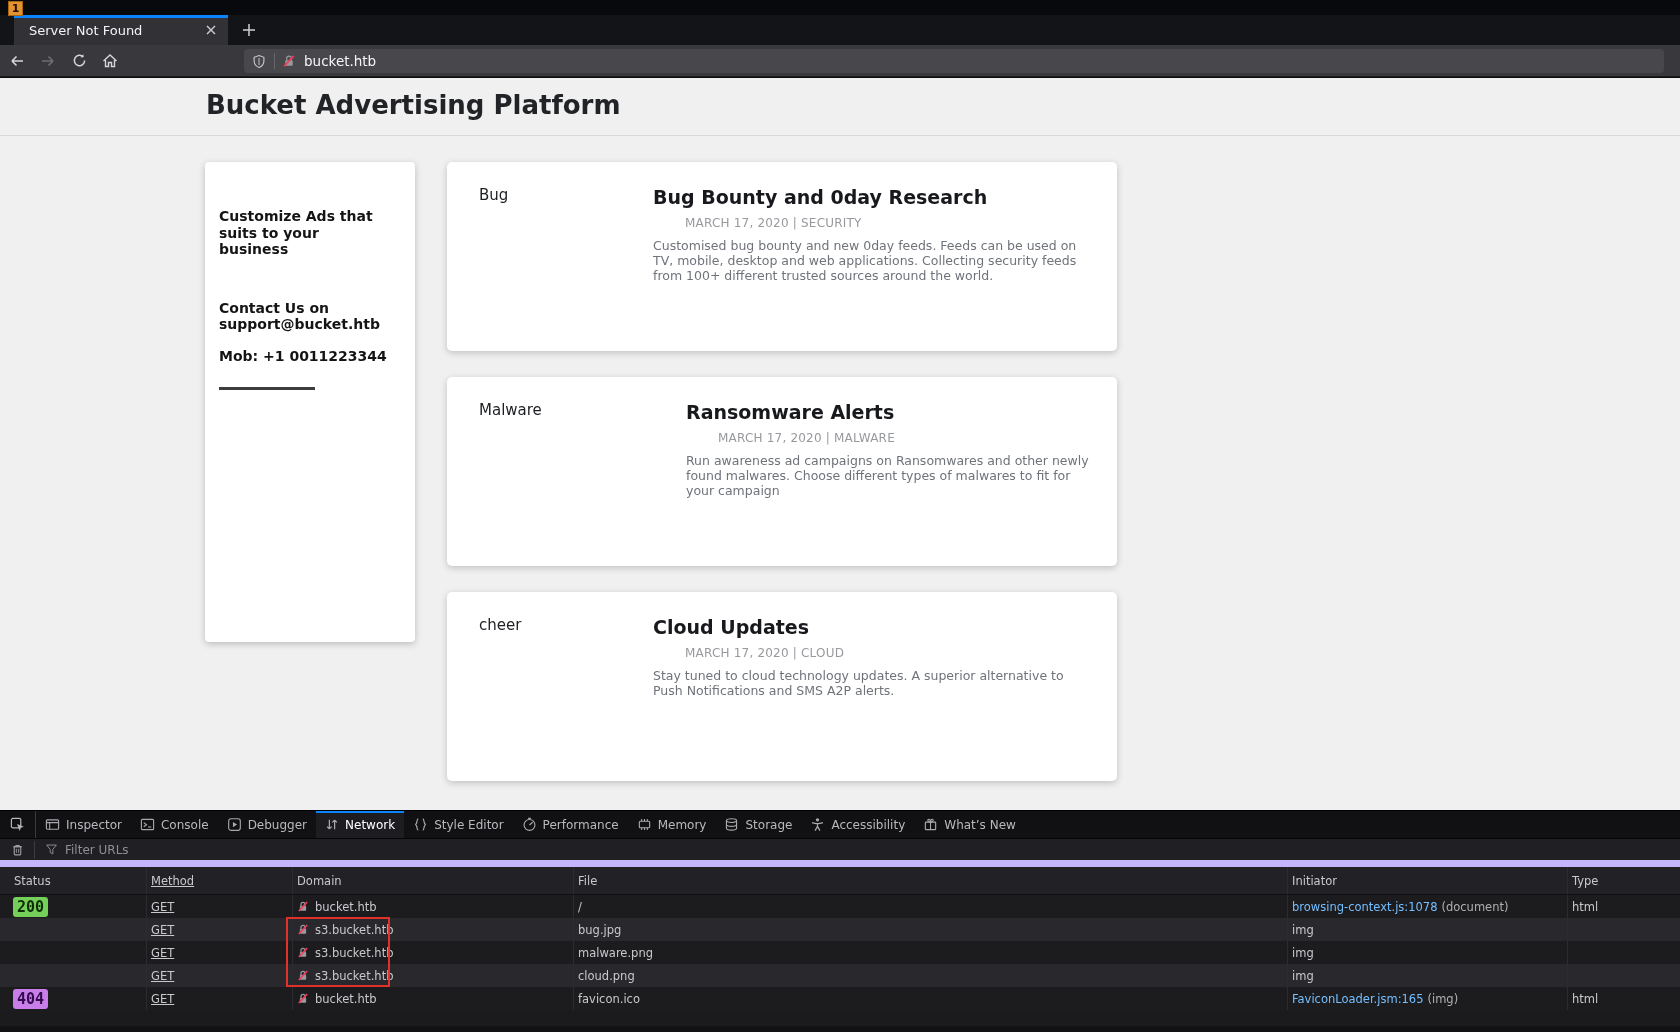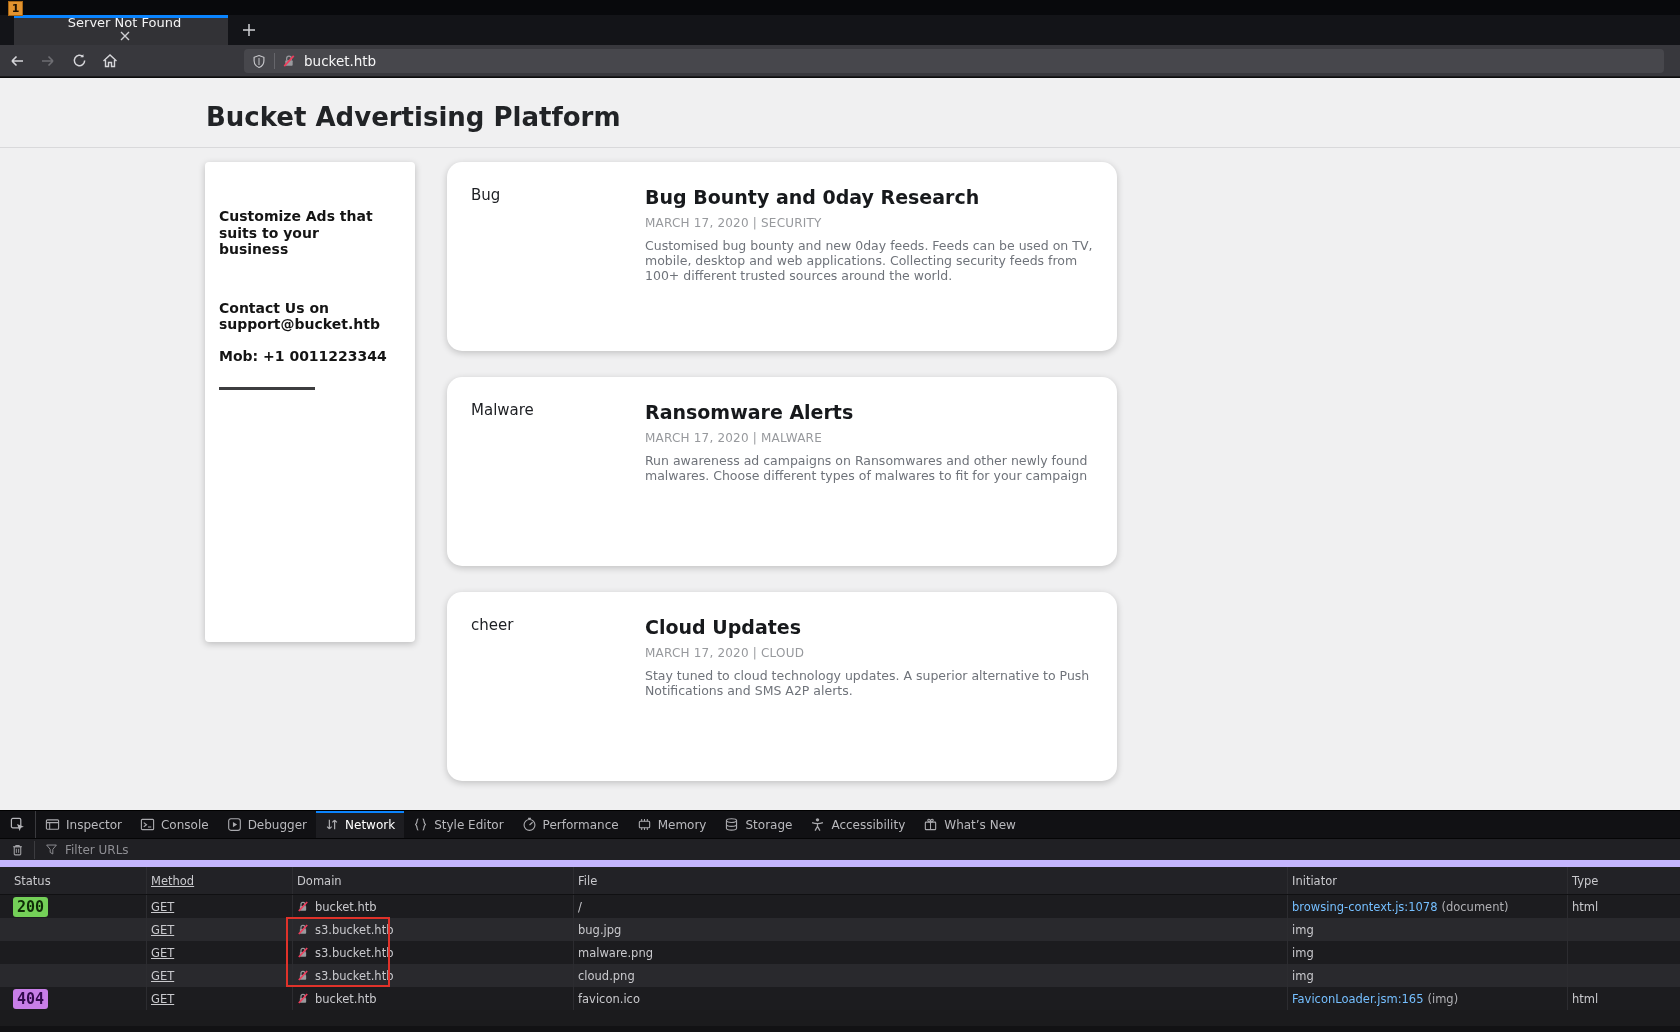--- a/index.html
+++ b/index.html
@@ -7,58 +7,58 @@
               font-family:"DejaVu Sans", sans-serif; }
   #app { position:relative; width:1680px; height:1032px; }
 
   
   #topstrip { position:absolute; left:0; top:0; width:1680px; height:15px; background:#08090c; }
   #ws-badge { position:absolute; left:8px; top:1px; width:15px; height:15px; background:#e2932f;
               border:1px solid #a86614; color:#201100; font-size:11px; font-weight:bold;
               display:flex; align-items:center; justify-content:center; z-index:5; }
   #tabbar { position:absolute; left:0; top:15px; width:1680px; height:30px; background:#131418; }
   .tab { position:absolute; left:14px; top:0; width:214px; height:30px; background:#323236;
-         display:flex; align-items:center; padding:0 8px 0 15px;flex-direction:column; }
+         display:flex; align-items:center; padding:0 8px 0 15px; }
   .tab::before { content:""; position:absolute; left:0; top:0; width:100%; height:3px; background:#0a84ff; }
   .tab-title { color:#f4f4f5; font-size:13px; flex:1; white-space:nowrap; overflow:hidden; }
   .tab-close { width:18px; height:18px; display:flex; align-items:center; justify-content:center; color:#cfcfd3; }
   .newtab { position:absolute; left:234px; top:0; width:30px; height:30px; display:flex;
             align-items:center; justify-content:center; color:#cfcfd3; }
 
   
   #navbar { position:absolute; left:0; top:45px; width:1680px; height:32px; background:#38383d;
             border-bottom:1px solid #1b1b1d; display:flex; align-items:center; }
   .navbtn { width:28px; height:26px; margin-left:3px; display:flex; align-items:center;
             justify-content:center; color:#d6d6da; border-radius:3px; }
   .navbtn.disabled { color:#6e6e73; }
   #urlbar { position:absolute; left:244px; top:4px; width:1420px; height:24px; background:#47474c;
             border-radius:4px; display:flex; align-items:center; padding:0 8px; }
   .url-divider { width:1px; height:16px; background:#66666b; margin:0 7px 0 8px; }
   #url-text { color:#f6f6f7; font-size:13.5px; margin-left:8px; }
 
   
   #page { position:absolute; left:0; top:78px; width:1680px; height:732px; background:#f0f0f1; }
   #page-header { position:absolute; left:0; top:0; width:1680px; height:58px;
-                 border-bottom:1px solid #d9d9db;margin-top:12px; }
+                 border-bottom:1px solid #d9d9db; }
   #page-title { position:absolute; left:206px; top:12px; font-size:26px; font-weight:bold; color:#212326; }
 
   #sidebar-card { position:absolute; left:205px; top:84px; width:210px; height:480px; background:#ffffff;
                   border-radius:4px; box-shadow:0 2px 7px rgba(0,0,0,.22); padding:46px 14px 0 14px; }
   .side-p { font-size:14px; font-weight:bold; color:#141414; line-height:1.18; width:172px; }
   #side-p1 { margin-bottom:42px; }
   #side-p2 { margin-bottom:15px; }
   #side-hr { width:96px; height:3px; background:#3d3d3f; margin-top:23px; }
 
   #cards { position:absolute; left:447px; top:84px; width:670px; }
-  .card { position:absolute; left:0; width:670px; height:189px; background:#ffffff; border-radius:15px;
-          box-shadow:0 2px 7px rgba(0,0,0,.20); display:flex; padding:24px 0 0 24px; }
+  .card { position:absolute; left:0; width:670px; height:189px; background:#ffffff; border-radius:5px;
+          box-shadow:0 2px 7px rgba(0,0,0,.20); display:flex; padding:24px 0 0 32px; }
   .card-label { width:174px; font-size:15px; color:#1d1f23; }
   .card-main { flex:1; padding-right:20px; }
   .card-title { font-size:19px; font-weight:bold; color:#17191c; margin-bottom:8px; }
-  .card-date { font-size:12px; color:#97999d; letter-spacing:.2px; margin-bottom:9px; }
+  .card-date { font-size:12px; color:#97999d; letter-spacing:.2px; margin-bottom:9px;margin-left:32px; }
   .card-body { font-size:12.5px; color:#6f737a; line-height:1.18; max-width:462px; }
 
   
   #devtools { position:absolute; left:0; top:810px; width:1680px; height:222px; background:#1b1b1d;
               border-top:1px solid #000; color:#d7d7db; font-size:12px; }
   #dt-toolbar { position:absolute; left:0; top:0; width:1680px; height:28px; background:#111114;
                 border-bottom:1px solid #050506; display:flex; align-items:stretch; }
   #pick-btn { width:36px; display:flex; align-items:center; justify-content:center; color:#b6b6ba;
               border-right:1px solid #3a3a3e; }
   .dt-tab { display:flex; align-items:center; gap:6px; padding:3px 9px; color:#b9b9bd; position:relative; }
@@ -181,21 +181,21 @@
 
     <section id="cards">
         <article class="card" style="top: 0px;">
           <div class="card-label">Bug</div>
           <div class="card-main">
             <div class="card-title">Bug Bounty and 0day Research</div>
             <div class="card-date">MARCH 17, 2020 | SECURITY</div>
             <div class="card-body">Customised bug bounty and new 0day feeds. Feeds can be used on TV, mobile, desktop and web applications. Collecting security feeds from 100+ different trusted sources around the world.</div>
           </div>
         </article>
-        <article class="card" style="top: 215px;">
+        <article class="card" style="top: 215px; gap: 33px;">
           <div class="card-label">Malware</div>
           <div class="card-main">
             <div class="card-title">Ransomware Alerts</div>
             <div class="card-date">MARCH 17, 2020 | MALWARE</div>
             <div class="card-body">Run awareness ad campaigns on Ransomwares and other newly found malwares. Choose different types of malwares to fit for your campaign</div>
           </div>
         </article>
         <article class="card" style="top: 430px;">
           <div class="card-label">cheer</div>
           <div class="card-main">

